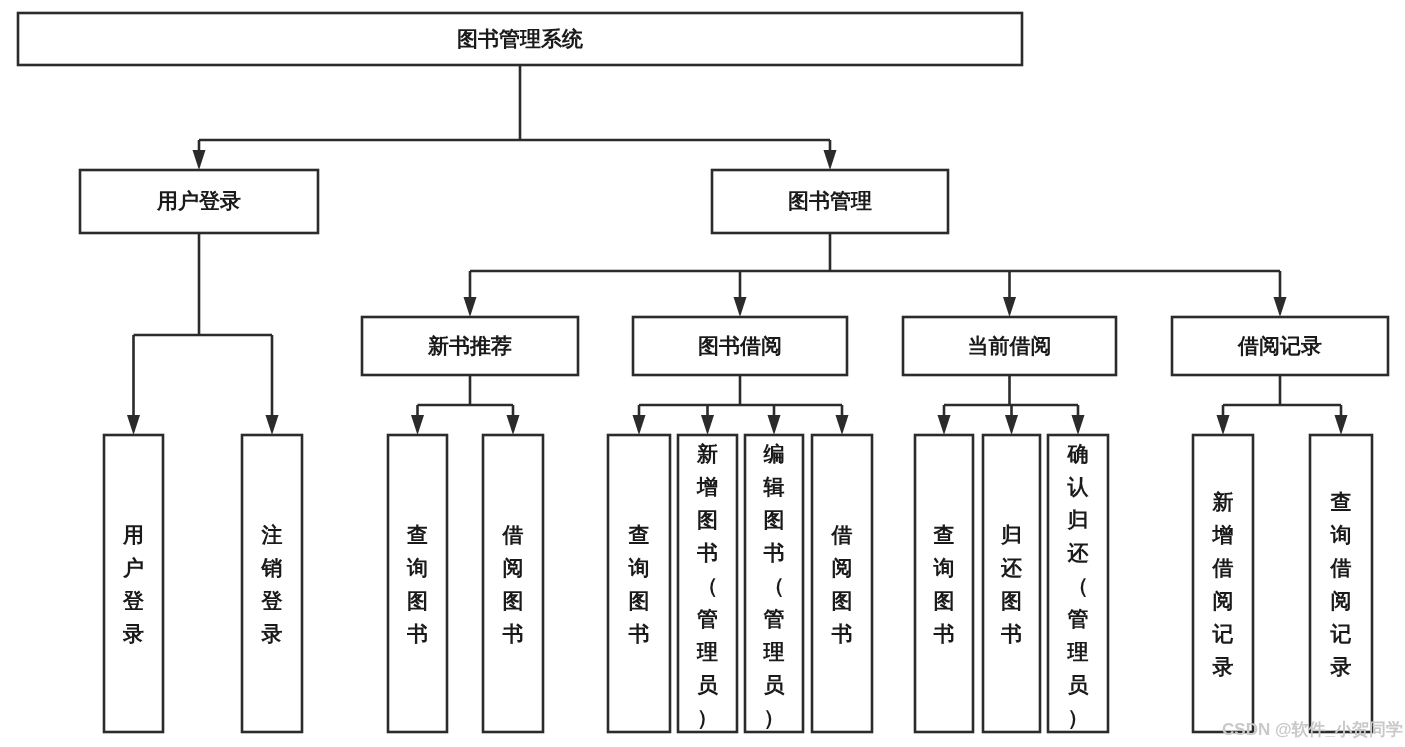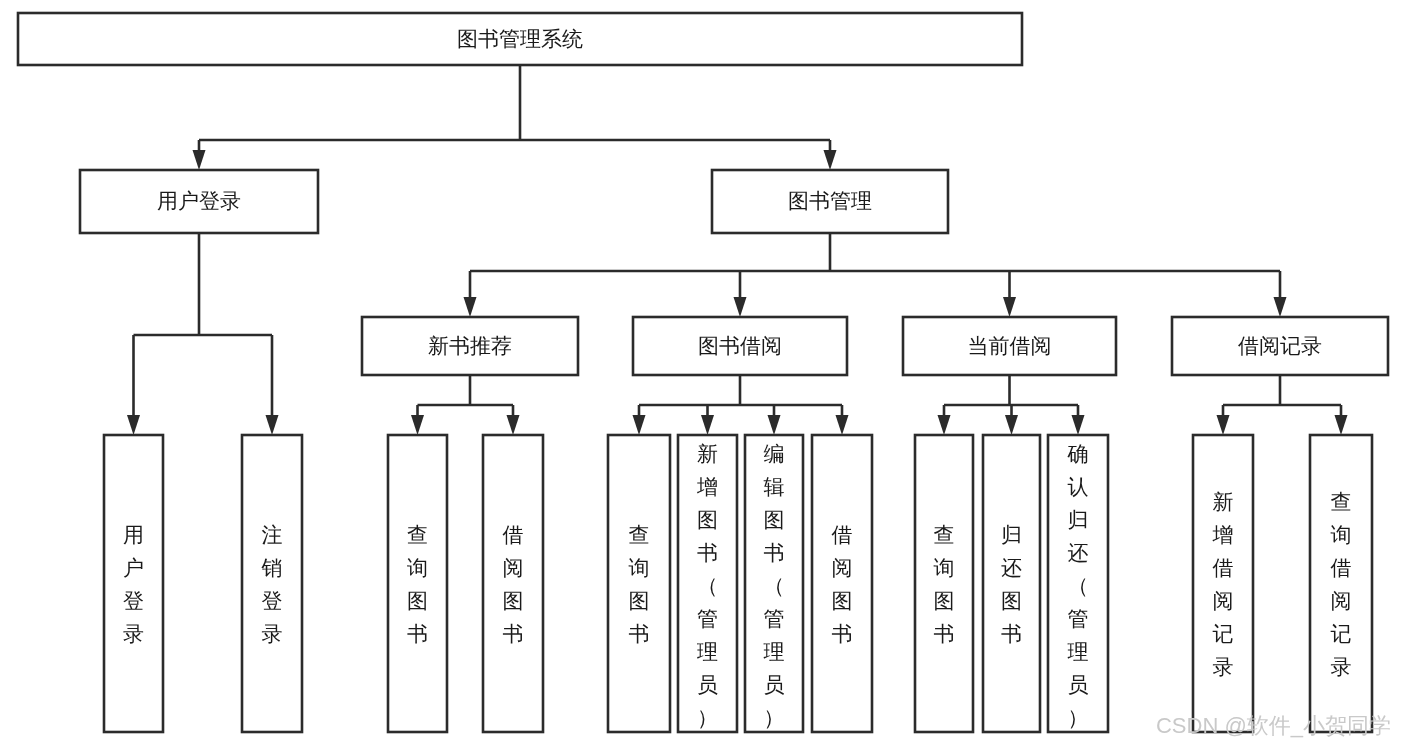--- a/index.html
+++ b/index.html
@@ -12,20 +12,21 @@
     width: 1405px;
     height: 747px;
     font-family: "Liberation Sans", "DejaVu Sans", sans-serif;
     overflow: hidden;
   }
   #diagram-root {
     position: relative;
     width: 1405px;
     height: 747px;
     background: #ffffff;
+    font-weight: bold;
   }
   svg#tree-svg {
     position: absolute;
     left: 0;
     top: 0;
     width: 1405px;
     height: 747px;
     display: block;
   }
   .node-box {
@@ -51,24 +52,24 @@
     dominant-baseline: middle;
   }
   .node-label-v {
     font-family: "Liberation Sans", "DejaVu Sans", sans-serif;
     font-size: 21px;
     fill: #1a1a1a;
     text-anchor: middle;
   }
   .watermark-text {
     position: absolute;
-    right: 14px;
+    right: 2px;
     bottom: 6px;
     font-family: "Liberation Sans", "DejaVu Sans", sans-serif;
-    font-size: 22px;
+    font-size: 17px;
     color: #c9c9c9;
     white-space: nowrap;
     user-select: none;
   }
 </style>
 </head>
 <body>
 
 <div id="diagram-root">
   <svg id="tree-svg" viewBox="0 0 1405 747">

